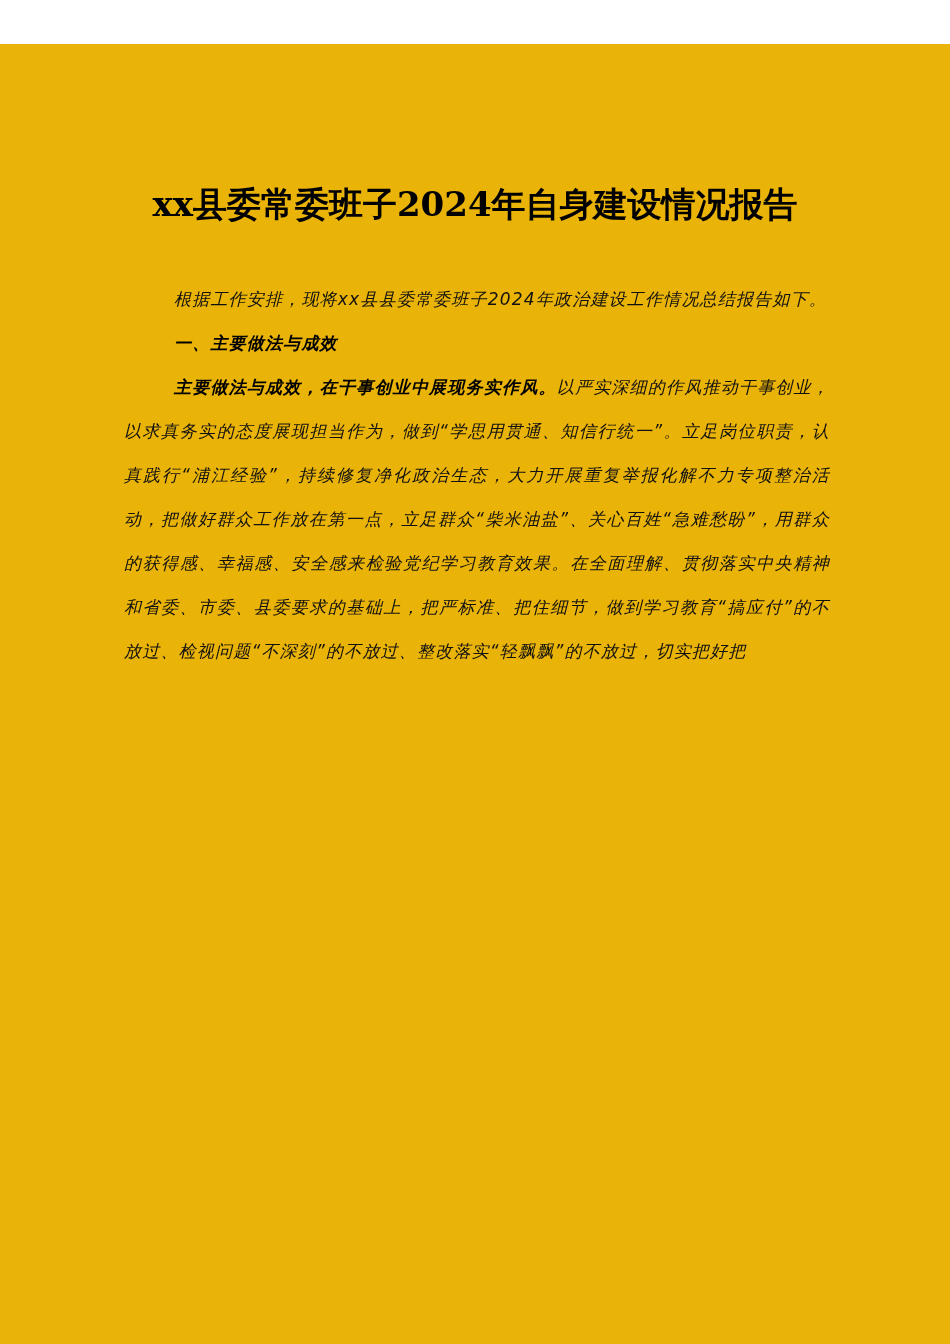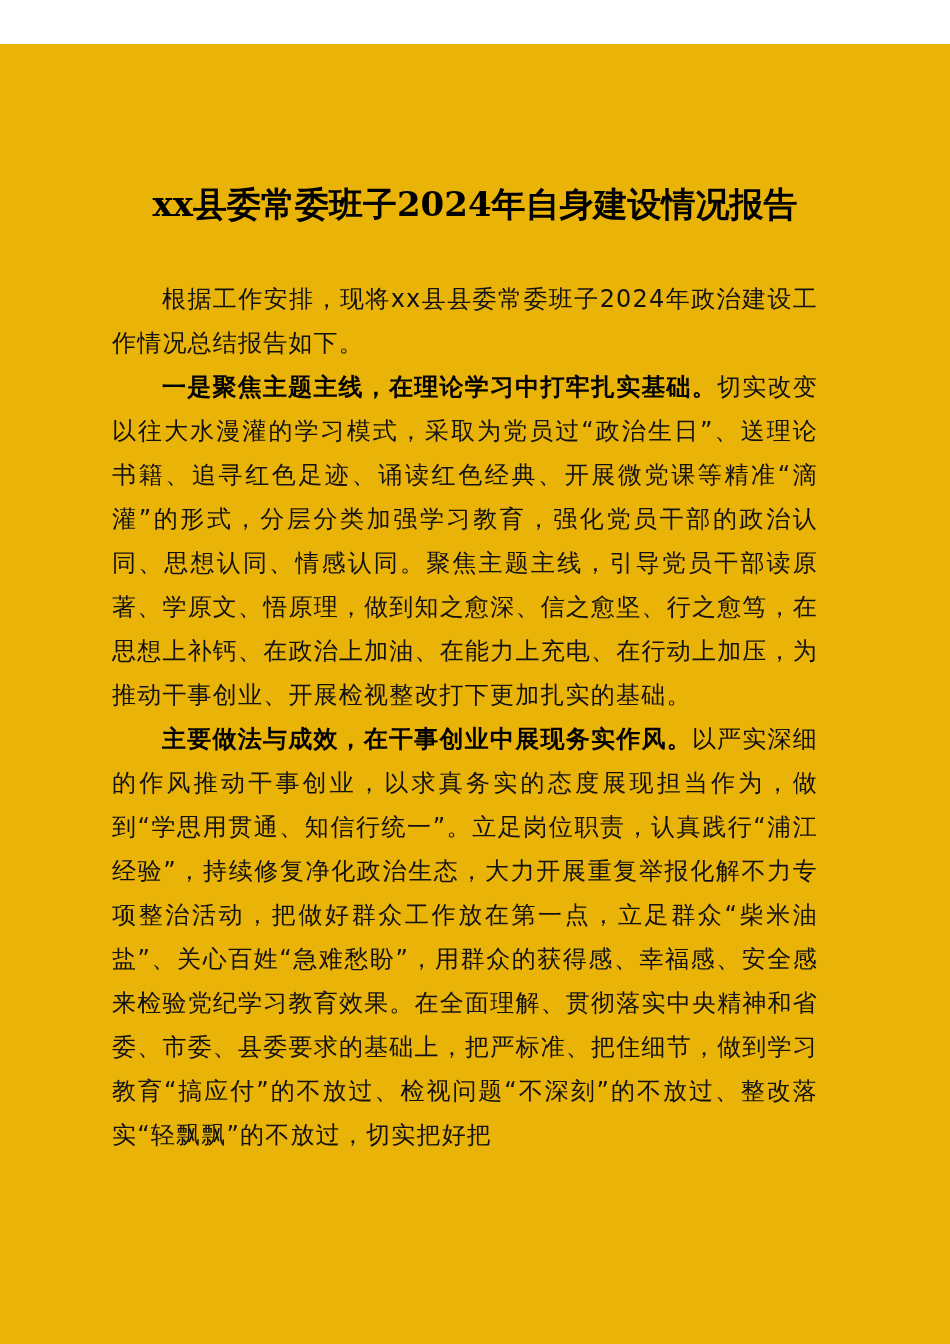--- a/index.html
+++ b/index.html
@@ -4,32 +4,32 @@
 <style>
   html, body { margin: 0; padding: 0; background: #ffffff; }
   body { width: 950px; height: 1344px; position: relative; overflow: hidden; }
   .page { position: absolute; left: 0; top: 0; width: 950px; height: 1316px; background: #eab308; margin-top: 44px; }
   .title {
     position: absolute; left: 0; top: 136px; width: 950px; text-align: center;
     font-family: "DejaVu Serif", "Liberation Serif", serif; font-weight: bold;
     font-size: 34px; color: #000; letter-spacing: 0px; line-height: 48px;
   }
   .body {
-    position: absolute; left: 112px; top: 233px; width: 706px;
-    font-family: "DejaVu Sans", sans-serif; font-size: 24px; color: #111;
-    line-height: 44px; text-align: justify; letter-spacing: 1.2px;
+    position: absolute; left: 124px; top: 233px; width: 706px;
+    font-family: "DejaVu Sans", sans-serif; font-size: 17px; color: #111;
+    line-height: 44px; text-align: justify; letter-spacing: 1.2px; font-style: italic;
   }
   .body p { margin: 0; text-indent: 50px; }
   .heading { font-weight: bold; font-family: "DejaVu Sans", sans-serif; color: #000; }
   .lead { font-weight: bold; color: #000; }
 </style>
 </head>
 <body>
 
 <div class="page">
   <div class="title">xx县委常委班子2024年自身建设情况报告</div>
 
   <div class="body">
     <p>根据工作安排，现将xx县县委常委班子2024年政治建设工作情况总结报告如下。</p>
-    <p><span class="lead">一是聚焦主题主线，在理论学习中打牢扎实基础。</span><span>切实改变以往大水漫灌的学习模式，采取为党员过“政治生日”、送理论书籍、追寻红色足迹、诵读红色经典、开展微党课等精准“滴灌”的形式，分层分类加强学习教育，强化党员干部的政治认同、思想认同、情感认同。聚焦主题主线，引导党员干部读原著、学原文、悟原理，做到知之愈深、信之愈坚、行之愈笃，在思想上补钙、在政治上加油、在能力上充电、在行动上加压，为推动干事创业、开展检视整改打下更加扎实的基础。</span></p>
+    <p class="heading">一、主要做法与成效</p>
     <p><span class="lead">主要做法与成效，在干事创业中展现务实作风。</span><span>以严实深细的作风推动干事创业，以求真务实的态度展现担当作为，做到“学思用贯通、知信行统一”。立足岗位职责，认真践行“浦江经验”，持续修复净化政治生态，大力开展重复举报化解不力专项整治活动，把做好群众工作放在第一点，立足群众“柴米油盐”、关心百姓“急难愁盼”，用群众的获得感、幸福感、安全感来检验党纪学习教育效果。在全面理解、贯彻落实中央精神和省委、市委、县委要求的基础上，把严标准、把住细节，做到学习教育“搞应付”的不放过、检视问题“不深刻”的不放过、整改落实“轻飘飘”的不放过，切实把好把</span></p>
   </div>
 </div>
 
 </body></html>

